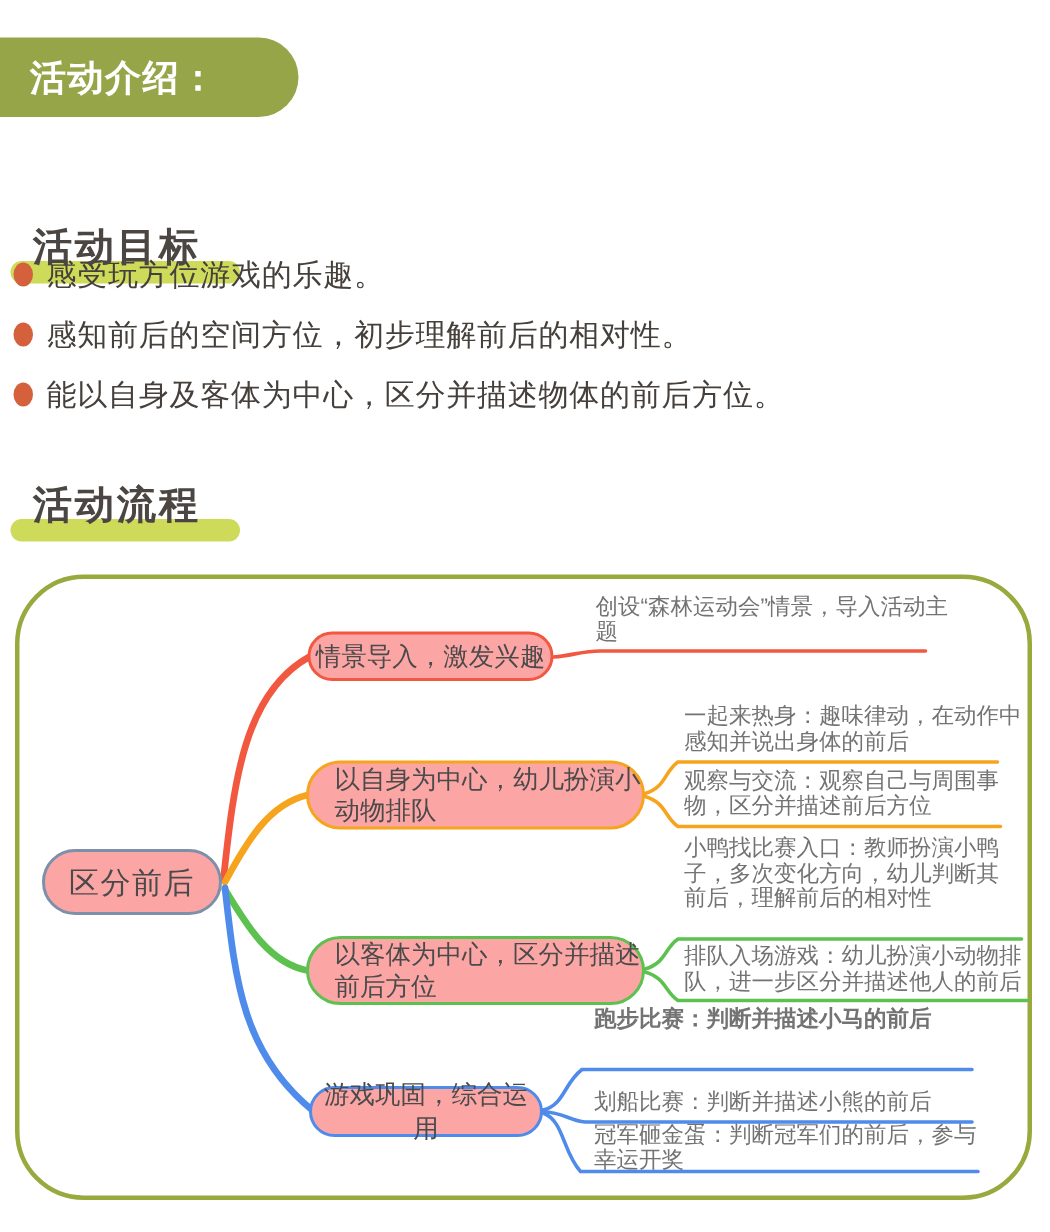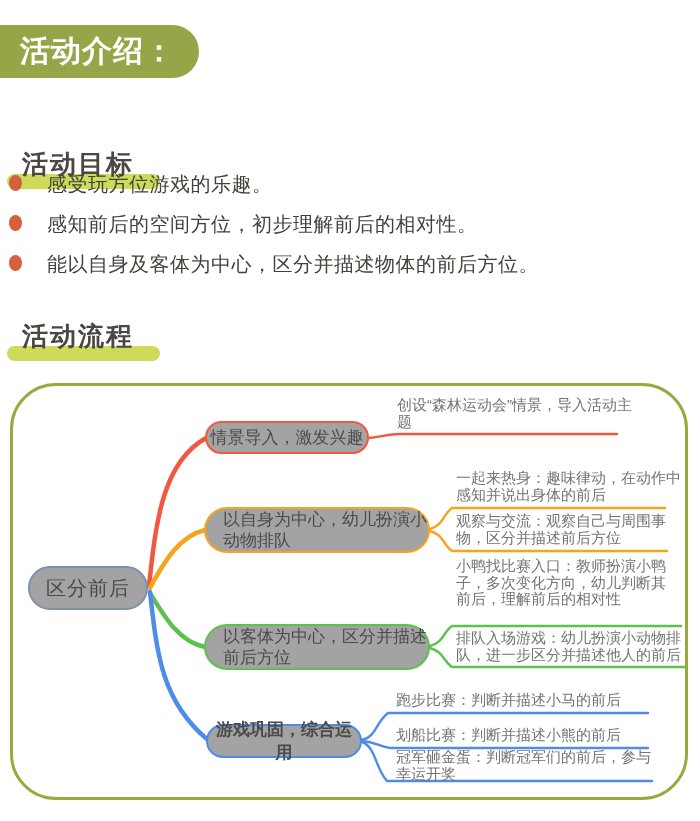--- a/index.html
+++ b/index.html
@@ -15,54 +15,54 @@
 
   
   .banner {
     position: absolute; left: 0; top: 25px; height: 53px; width: 199px;
     background: #97a549;
     border-radius: 0 28px 28px 0;
     display: flex; align-items: center;
     padding-left: 20px;
   }
   .banner-text {
-    color: #ffffff; font-size: 30px; font-weight: bold; letter-spacing: 1px;
+    color: #ffffff; font-size: 24px; font-weight: bold; letter-spacing: 1px;
   }
 
   
   .sec-head { position: absolute; width: 260px; height: 46px; }
   .sec-head .hl {
     position: absolute; left: 7px; top: 27px; width: 153px; height: 15px;
     background: #cedb5a; border-radius: 8px; z-index: 0;
   }
   .sec-head .txt {
     position: absolute; left: 22px; top: 0; z-index: 1;
     font-size: 26px; font-weight: bold; color: #4b4641; letter-spacing: 2px;
   }
   .head-goals { left: 0; top: 111px; margin-top: 36px; }
   .head-flow  { left: 0; top: 319px; }
 
   
   .goals { position: absolute; left: 9px; top: 171px; width: 688px; }
-  .goal-row { display: flex; align-items: flex-start; margin-bottom: 13px; gap: 16px; }
+  .goal-row { display: flex; align-items: flex-start; margin-bottom: 13px; }
   .goal-dot {
     flex: 0 0 auto; width: 13px; height: 16px; border-radius: 50%;
     background: #d4613c; margin: 4px 9px 0 0;
   }
   .goal-text { font-size: 20px; line-height: 27px; color: #45403b; letter-spacing: 0.5px; }
 
   
   .mm-box {
     position: absolute; left: 10px; top: 383px; width: 678px; height: 417px;
     border: 3.5px solid #9aa93e; border-radius: 46px; background: #ffffff;
   }
   svg.links { position: absolute; left: 0; top: 0; width: 700px; height: 821px; z-index: 1; pointer-events: none; }
 
   .node {
-    position: absolute; z-index: 2; background: #a3a3a3;
+    position: absolute; z-index: 2; background: #fca5a5;
     display: flex; align-items: center; justify-content: center;
     color: #4a4a4a; text-align: center;
   }
   .node-root {
     left: 28px; top: 566px; width: 120px; height: 44px;
     border: 2.5px solid #7e90a9; border-radius: 23px;
     font-size: 20px; letter-spacing: 1px;
   }
   .node-b1 {
     left: 205px; top: 421px; width: 164px; height: 33px;
@@ -75,33 +75,33 @@
     text-align: left; padding-left: 17px;
   }
   .node-b3 {
     left: 204px; top: 624px; width: 226px; height: 46px;
     border: 2.5px solid #5dc150; border-radius: 24px;
     font-size: 17px; line-height: 21px; justify-content: flex-start;
     text-align: left; padding-left: 17px;
   }
   .node-b4 {
     left: 206px; top: 724px; width: 156px; height: 34px;
-    border: 2.5px solid #4e8bea; border-radius: 18px; font-size: 17px; font-weight: bold;
+    border: 2.5px solid #4e8bea; border-radius: 18px; font-size: 17px;
   }
 
   .leaf {
     position: absolute; z-index: 2;
     font-size: 15px; line-height: 16.5px; color: #737373;
   }
   .leaf-b1   { left: 397px; top: 397px; width: 244px; }
   .leaf-b2a  { left: 456px; top: 470px; width: 230px; }
   .leaf-b2b  { left: 456px; top: 513px; width: 219px; }
   .leaf-b3a  { left: 456px; top: 558px; width: 219px; }
   .leaf-b3b  { left: 456px; top: 630px; width: 232px; }
-  .leaf-b4a  { left: 396px; top: 692px; width: 250px; white-space: nowrap; }
+  .leaf-b4a  { left: 396px; top: 672px; width: 250px; white-space: nowrap; font-weight: bold; }
   .leaf-b4b  { left: 396px; top: 727px; width: 250px; white-space: nowrap; }
   .leaf-b4c  { left: 396px; top: 749px; width: 260px; }
 </style>
 </head>
 <body>
 
 <div class="stage">
 
   <div class="banner">
     <span class="banner-text">活动介绍：</span>

